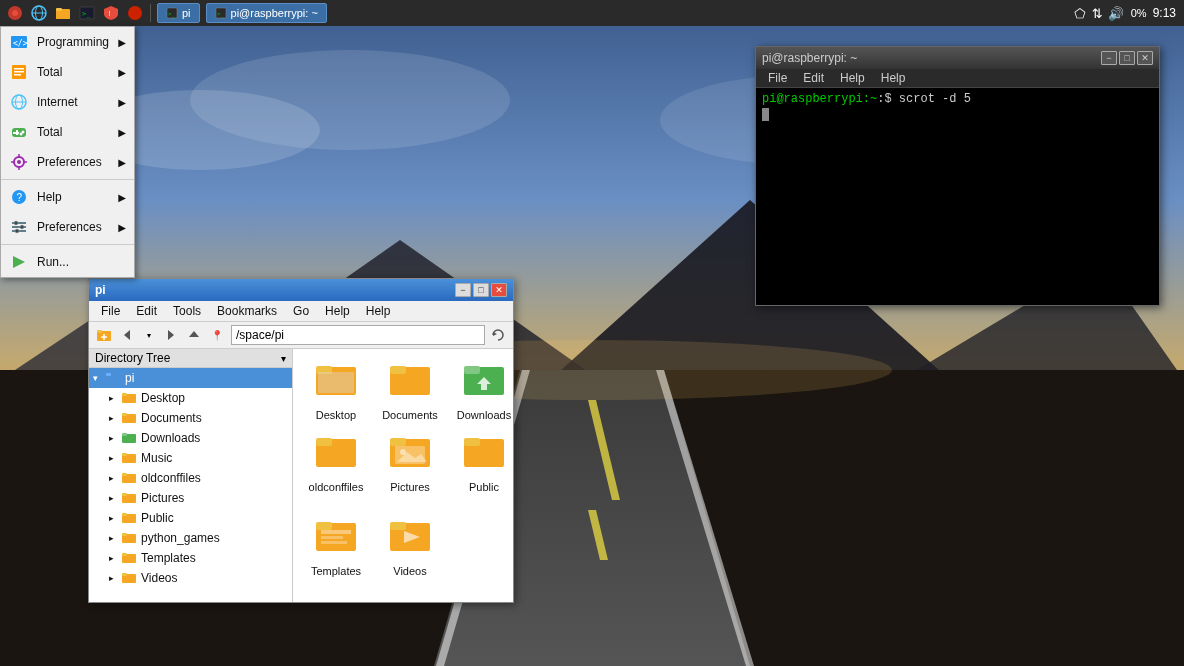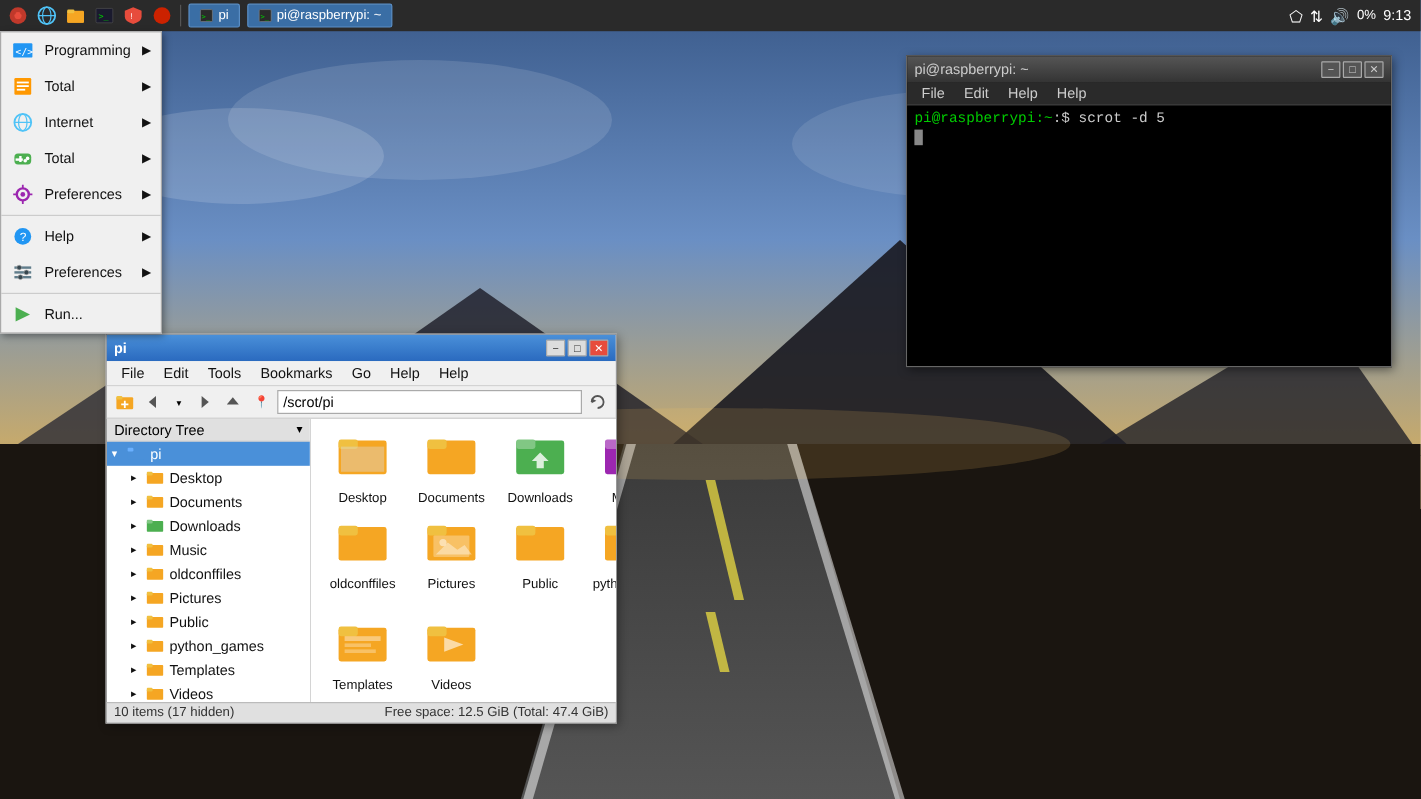--- a/index.html
+++ b/index.html
@@ -235,21 +235,21 @@
       align-items: center;
     }
 
     .window-body {
       display: flex;
       flex: 1;
       overflow: hidden;
     }
 
     .directory-tree {
-      width: 170px;
+      width: 204px;
       flex-shrink: 0;
       border-right: 1px solid #ccc;
       overflow-y: auto;
       background: white;
     }
 
     .dir-tree-header {
       background: #e0e0e0;
       padding: 2px 6px;
       font-size: 12px;
@@ -650,21 +650,21 @@
           <polygon points="6,3 12,8 6,13" fill="#555"></polygon>
         </svg>
       </div>
       <div class="tb-btn">
         <svg width="16" height="16" viewBox="0 0 16 16">
           <polygon points="3,10 8,4 13,10" fill="#555"></polygon>
         </svg>
       </div>
       <div class="tb-btn" style="font-size:10px;color:#555;">📍</div>
       <div class="address-bar">
-        <span>/scrot/pi</span>
+        <span>/space/pi</span>
       </div>
       <div class="tb-btn">
         <svg width="16" height="16" viewBox="0 0 16 16">
           <path d="M3 8 A5 5 0 1 1 8 13" fill="none" stroke="#555" stroke-width="1.5"></path>
           <polygon points="3,5 3,9 7,7" fill="#555"></polygon>
         </svg>
       </div>
     </div>
 
     <div class="window-body">
@@ -905,24 +905,20 @@
               <rect x="3" y="5" width="40" height="28" rx="2" fill="#f5a623"></rect>
               <rect x="3" y="4" width="16" height="8" rx="2" fill="#f0c040"></rect>
               <polygon points="17,13 33,19 17,25" fill="rgba(255,255,255,0.6)"></polygon>
             </svg>
           </div>
           <span class="file-label">Videos</span>
         </div>
       </div>
     </div>
 
-    <div class="statusbar">
-      <span>10 items (17 hidden)</span>
-      <span>Free space: 12.5 GiB (Total: 47.4 GiB)</span>
-    </div>
   </div>
 
   <div id="terminal">
     <div class="terminal-titlebar">
       <span style="font-size:12px;">pi@raspberrypi: ~</span>
       <div class="window-controls">
         <div class="win-btn" style="background:#555;color:#ccc;">−</div>
         <div class="win-btn" style="background:#555;color:#ccc;">□</div>
         <div class="win-btn" style="background:#555;color:#ccc;">✕</div>
       </div>

